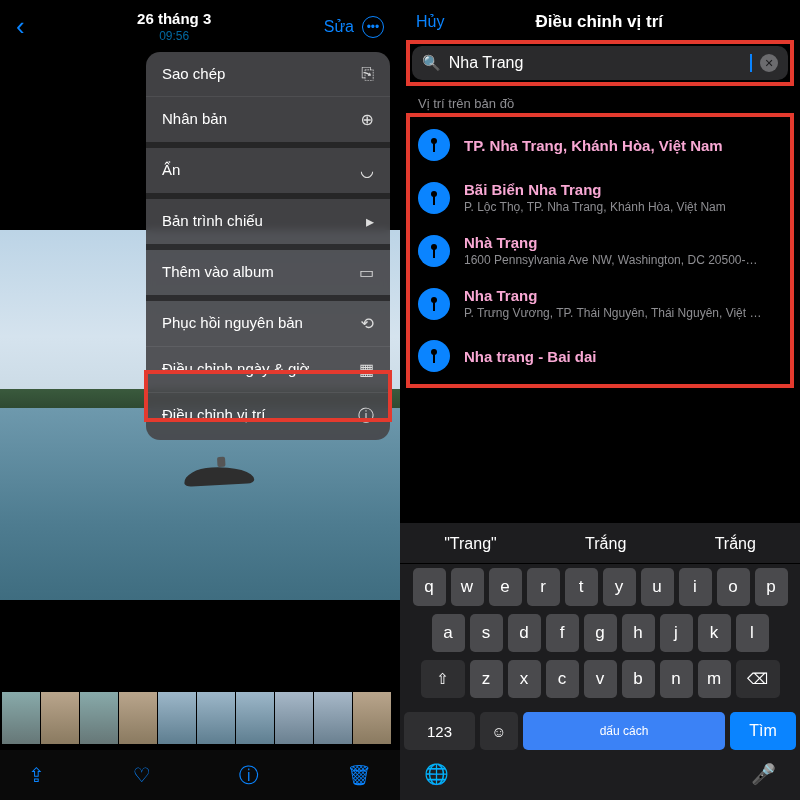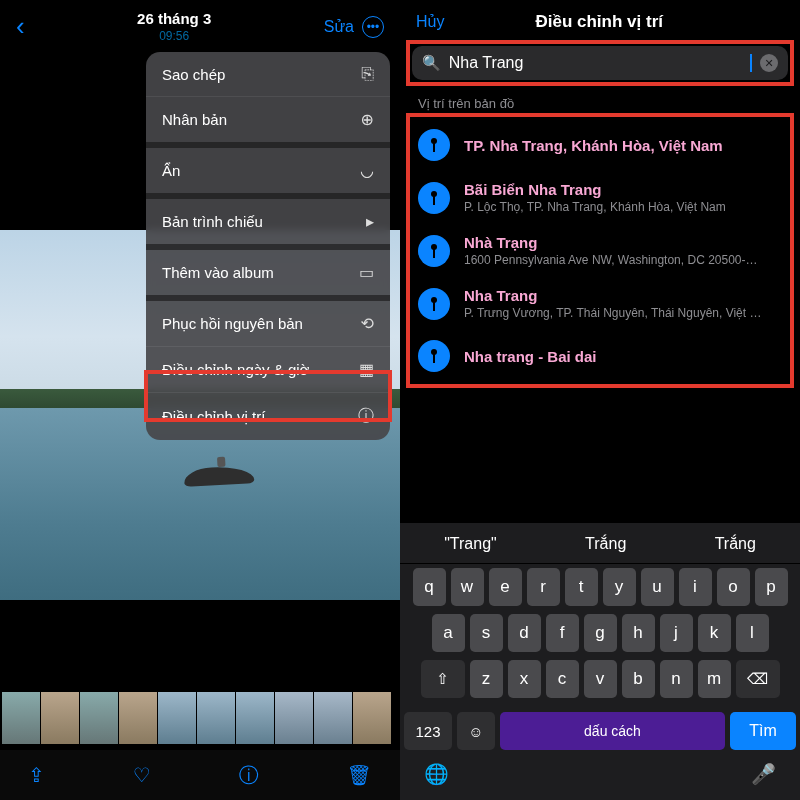--- a/index.html
+++ b/index.html
@@ -27,21 +27,21 @@
   .shore { position:absolute; top:43%; left:0; right:0; height:22px; background: linear-gradient(#3a5a3d, #2d4730); }
   .boat { position:absolute; top:64%; left:46%; width:70px; height:18px; background:#2e2e2e; border-radius: 40% 60% 10% 10% / 80% 80% 20% 20%; transform: rotate(-3deg); }
   .boat::after { content:""; position:absolute; top:-10px; left:34px; width:8px; height:10px; background:#555; border-radius:2px; }
 
   .context-menu {
     position:absolute; top:52px; right:10px; width:244px;
     background: rgba(70,70,74,0.92);
     border-radius: 14px; overflow:hidden;
     backdrop-filter: blur(4px);
   }
-  .cm-item { display:flex; align-items:center; justify-content:space-between; padding: 13px 16px; color:#fff; font-size:15px; border-bottom:1px solid rgba(255,255,255,0.07);gap:24px; }
+  .cm-item { display:flex; justify-content:space-between; padding: 13px 16px; color:#fff; font-size:15px; border-bottom:1px solid rgba(255,255,255,0.07);gap:24px; }
   .cm-sep-thick { border-bottom: 6px solid rgba(20,20,20,0.6); }
   .cm-icon { font-size:16px; color:#ddd; }
   .highlight-1 { position:absolute; top:370px; right:8px; width:248px; height:52px; border:4px solid #e43a2e; z-index:50; pointer-events:none; }
 
   .thumb-strip { position:absolute; bottom:56px; left:0; right:0; height:52px; display:flex; gap:1px; padding:0 2px; }
   .thumb { flex:0 0 38px; height:52px; background:#334; }
   .thumb.a{background:linear-gradient(#8aa,#677)} .thumb.b{background:linear-gradient(#b9a58c,#8a7a60)} .thumb.c{background:linear-gradient(#9db7c9,#5e7e90)} .thumb.d{background:linear-gradient(#a7b8c8,#6a8090)}
 
   .bottom-bar { position:absolute; bottom:0; left:0; right:0; height:50px; display:flex; align-items:center; justify-content:space-between; padding:0 28px; background:#0a0a0a; }
   .bbar-icon { color:#0a84ff; font-size:20px; }
@@ -69,21 +69,21 @@
   .r-text .r-title { color:#f9a8d4; font-size:15px; font-weight:600; }
   .r-text .r-sub { color:#8e8e92; font-size:12px; margin-top:2px; white-space:nowrap; overflow:hidden; text-overflow:ellipsis; max-width:300px;}
 
   
   .kbd { position:absolute; bottom:0; left:0; right:0; background:#1d1d1f; padding-top:6px; }
   .sugg { display:flex; justify-content:space-around; padding:6px 0 10px; color:#fff; font-size:16px; border-bottom:1px solid #000;}
   .k-rows { padding:4px 4px 6px; }
   .k-row { display:flex; justify-content:center; gap:5px; margin-bottom:8px; }
   .key { background:#4a4a4d; color:#fff; border-radius:5px; height:38px; display:flex; align-items:center; justify-content:center; font-size:17px; width:33px; }
   .key.fn { background:#2f2f31; width:44px; font-size:15px; }
-  .key.space { flex:1; background:#4c1d95; font-size:14px; }
+  .key.space { flex:1; background:#3b82f6; font-size:12px; }
   .key.search { background:#0a84ff; width:66px; font-size:16px; }
   .k-bottom { display:flex; gap:5px; padding:0 4px 8px; }
   .k-util { display:flex; justify-content:space-between; padding: 4px 24px 14px; color:#8e8e92; font-size:20px;}
 </style>
 </head>
 <body>
 
 <div class="stage">
 
   <div class="phone left">
@@ -283,21 +283,21 @@
               <div class="key">c</div>
               <div class="key">v</div>
               <div class="key">b</div>
               <div class="key">n</div>
               <div class="key">m</div>
             </div>
           <div class="key fn">⌫</div>
         </div>
       </div>
       <div class="k-bottom">
-        <div class="key fn" style="width:48px">123</div>
+        <div class="key fn" style="width:71px">123</div>
         <div class="key fn" style="width:38px">☺</div>
         <div class="key space">dấu cách</div>
         <div class="key search">Tìm</div>
       </div>
       <div class="k-util">
         <span>🌐</span>
         <span>🎤</span>
       </div>
     </div>
   </div>

